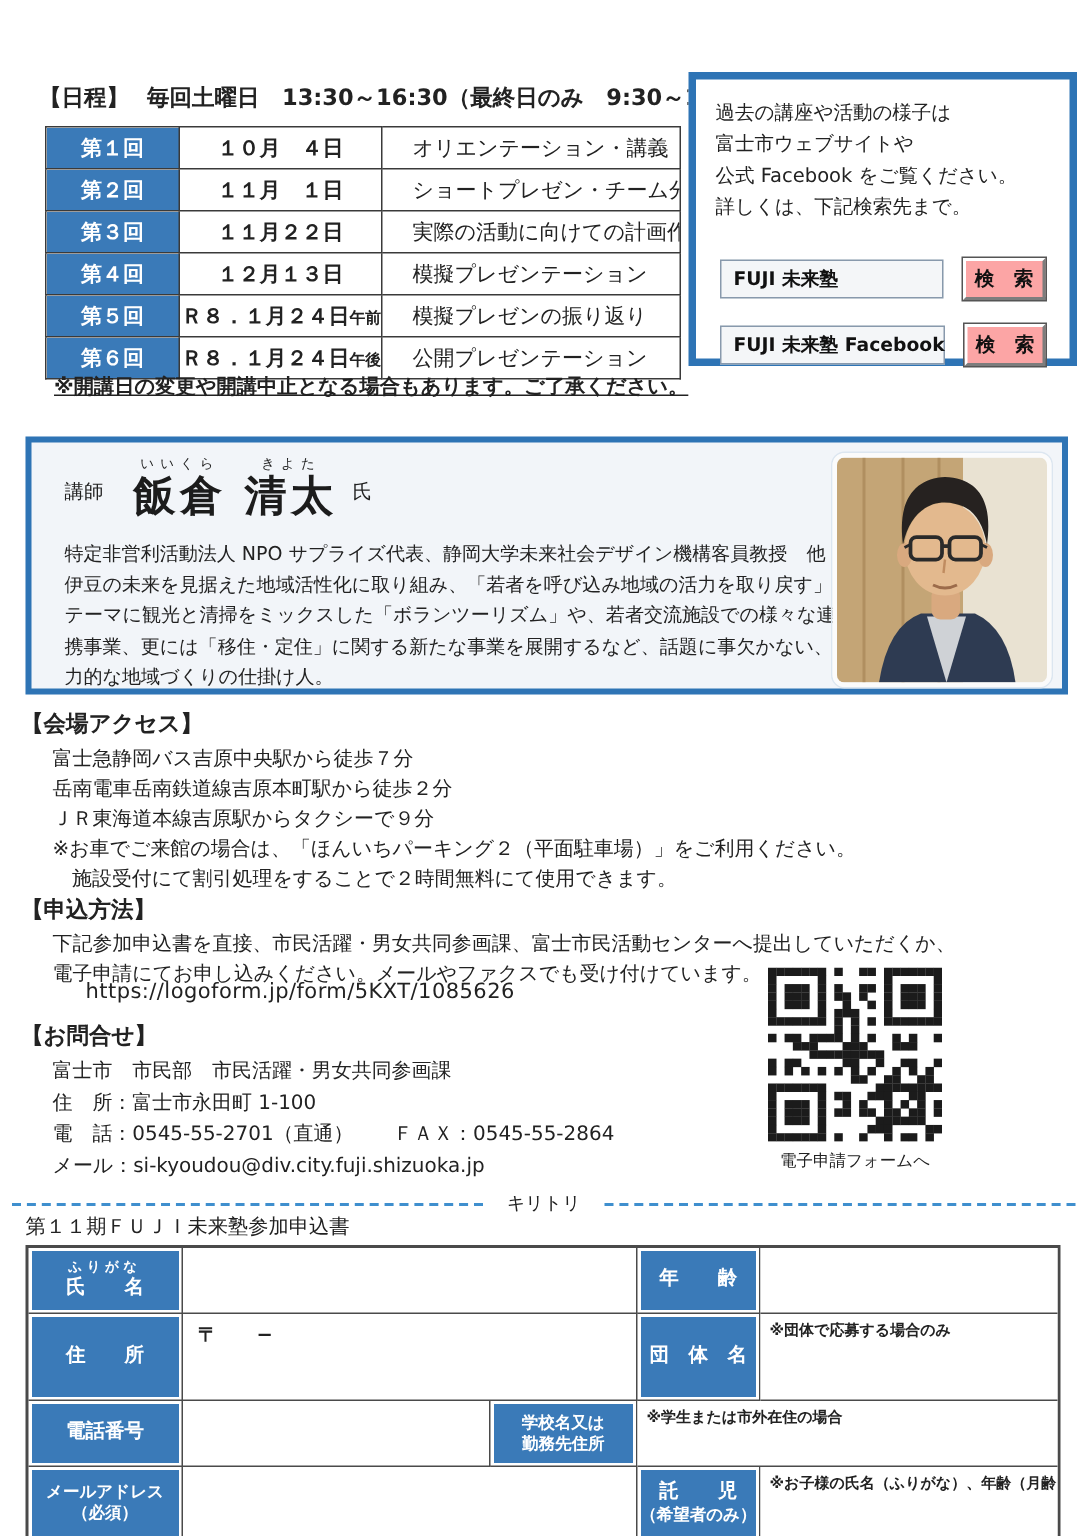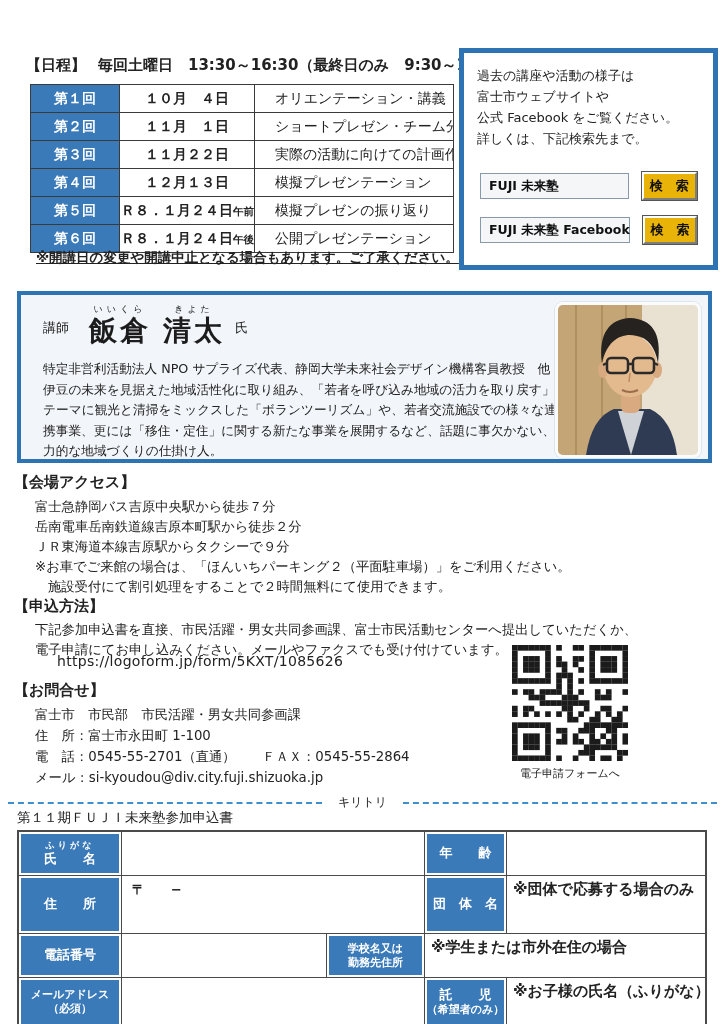--- a/index.html
+++ b/index.html
@@ -11,26 +11,26 @@
   .schedule-heading .time-info{margin-left:12px;font-weight:bold;}
   table.schedule{position:absolute;left:30px;top:84px;width:424px;border-collapse:collapse;table-layout:fixed;}
   table.schedule td{border:1.5px solid #3a3a3a;height:25px;font-size:14px;overflow:hidden;white-space:nowrap;}
   td.td-no{width:86px;background:#3a7ab8;color:#fff;font-weight:bold;text-align:center;}
   td.td-date{width:132px;text-align:center;font-weight:bold;letter-spacing:0px;color:#222;}
   td.td-date .sfx{font-size:10.5px;font-weight:bold;}
   td.td-topic{padding-left:20px;color:#222;font-size:13.5px;}
   .schedule-note{position:absolute;left:36px;top:249px;font-size:13.5px;font-weight:bold;color:#222;text-decoration:underline;white-space:nowrap;}
 
   
-  .info-box{position:absolute;left:459px;top:48px;width:259px;height:222px;border:5px solid #2e74b5;background:#fff;box-sizing:border-box;padding:12px 16px 0 13px;}
+  .info-box{position:absolute;left:459px;top:48px;width:259px;height:196px;border:5px solid #2e74b5;background:#fff;box-sizing:border-box;padding:12px 16px 0 13px;}
   .info-line{font-size:13px;line-height:21px;color:#222;white-space:nowrap;}
   .search-row{display:flex;align-items:center;margin-top:23px;margin-left:3px;}
   .search-row.second{margin-top:16px;}
   .search-box{width:150px;height:26px;border:1px solid #8899ac;background:#f4f6f8;box-sizing:border-box;display:flex;align-items:center;padding-left:8px;font-size:12.5px;font-weight:bold;color:#111;white-space:nowrap;}
-  .search-btn{margin-left:13px;width:56px;height:28px;background:#eab308;border-top:2px solid #ffffff;border-left:2px solid #ffffff;border-right:2px solid #7d7d7d;border-bottom:2px solid #7d7d7d;outline:1px solid #555;box-sizing:border-box;display:flex;align-items:center;justify-content:center;font-size:13px;font-weight:bold;color:#111;cursor:pointer;}
+  .search-btn{margin-left:13px;width:56px;height:28px;background:#fca5a5;border-top:2px solid #ffffff;border-left:2px solid #ffffff;border-right:2px solid #7d7d7d;border-bottom:2px solid #7d7d7d;outline:1px solid #555;box-sizing:border-box;display:flex;align-items:center;justify-content:center;font-size:13px;font-weight:bold;color:#111;cursor:pointer;}
 
   
   .lecturer-box{position:absolute;left:17px;top:291px;width:695px;height:172px;border:4px solid #2e74b5;background:#f2f5f9;box-sizing:border-box;}
   .lect-header{position:absolute;left:22px;top:8px;display:flex;align-items:flex-end;}
   .lect-role{font-size:13px;color:#222;margin:0 8px 8px 0;}
   .name-part{display:flex;flex-direction:column;align-items:center;margin-left:12px;}
   .furigana{font-size:9px;letter-spacing:4px;color:#222;}
   .big-name{font-size:28px;font-weight:bold;letter-spacing:3px;color:#1c1c1c;line-height:1.05;}
   .honorific{font-size:13px;color:#222;margin:0 0 8px 10px;}
   .lect-bio{position:absolute;left:22px;top:64px;width:525px;font-size:12.7px;line-height:1.62;color:#222;}
@@ -58,21 +58,21 @@
   .form-title{position:absolute;left:17px;top:809px;font-size:13.5px;color:#222;white-space:nowrap;text-align:center;}
   .form-table{position:absolute;left:17px;top:830px;width:690px;box-sizing:border-box;border:2px solid #4a4a4a;background:#fff;display:grid;grid-template-columns:103px 205px 98px 82px 1fr;grid-template-rows:44px 58px 44px 48px;}
   .fcell{border-right:1px solid #4a4a4a;border-bottom:1px solid #4a4a4a;box-sizing:border-box;overflow:hidden;}
   .fcell.noR{border-right:none;}
   .fcell.noB{border-bottom:none;}
   .sp23{grid-column:2/4;}
   .sp45{grid-column:4/6;}
   .fblue{background-color:#3a7ab8;background-clip:content-box;padding:2px;color:#fff;font-weight:bold;display:flex;flex-direction:column;align-items:center;justify-content:center;font-size:13px;line-height:1.25;white-space:nowrap;}
   .fblue .fsmall{font-size:9px;letter-spacing:3px;}
   .fblue .fsub{font-size:11px;}
-  .fnote{font-size:15px;font-weight:bold;color:#222;padding:4px 6px;white-space:nowrap;}
+  .fnote{font-size:10px;font-weight:bold;color:#222;padding:4px 6px;white-space:nowrap;}
   .fpostal{font-size:13px;font-weight:bold;color:#222;padding:5px 10px;}
   .finput{background:#fff;cursor:text;}
 </style>
 </head>
 <body>
 
 <div class="page">
 
   <div class="schedule-heading">
     <span>【日程】</span><span class="time-info">毎回土曜日　13:30～16:30（最終日のみ　9:30～16:30）</span>

